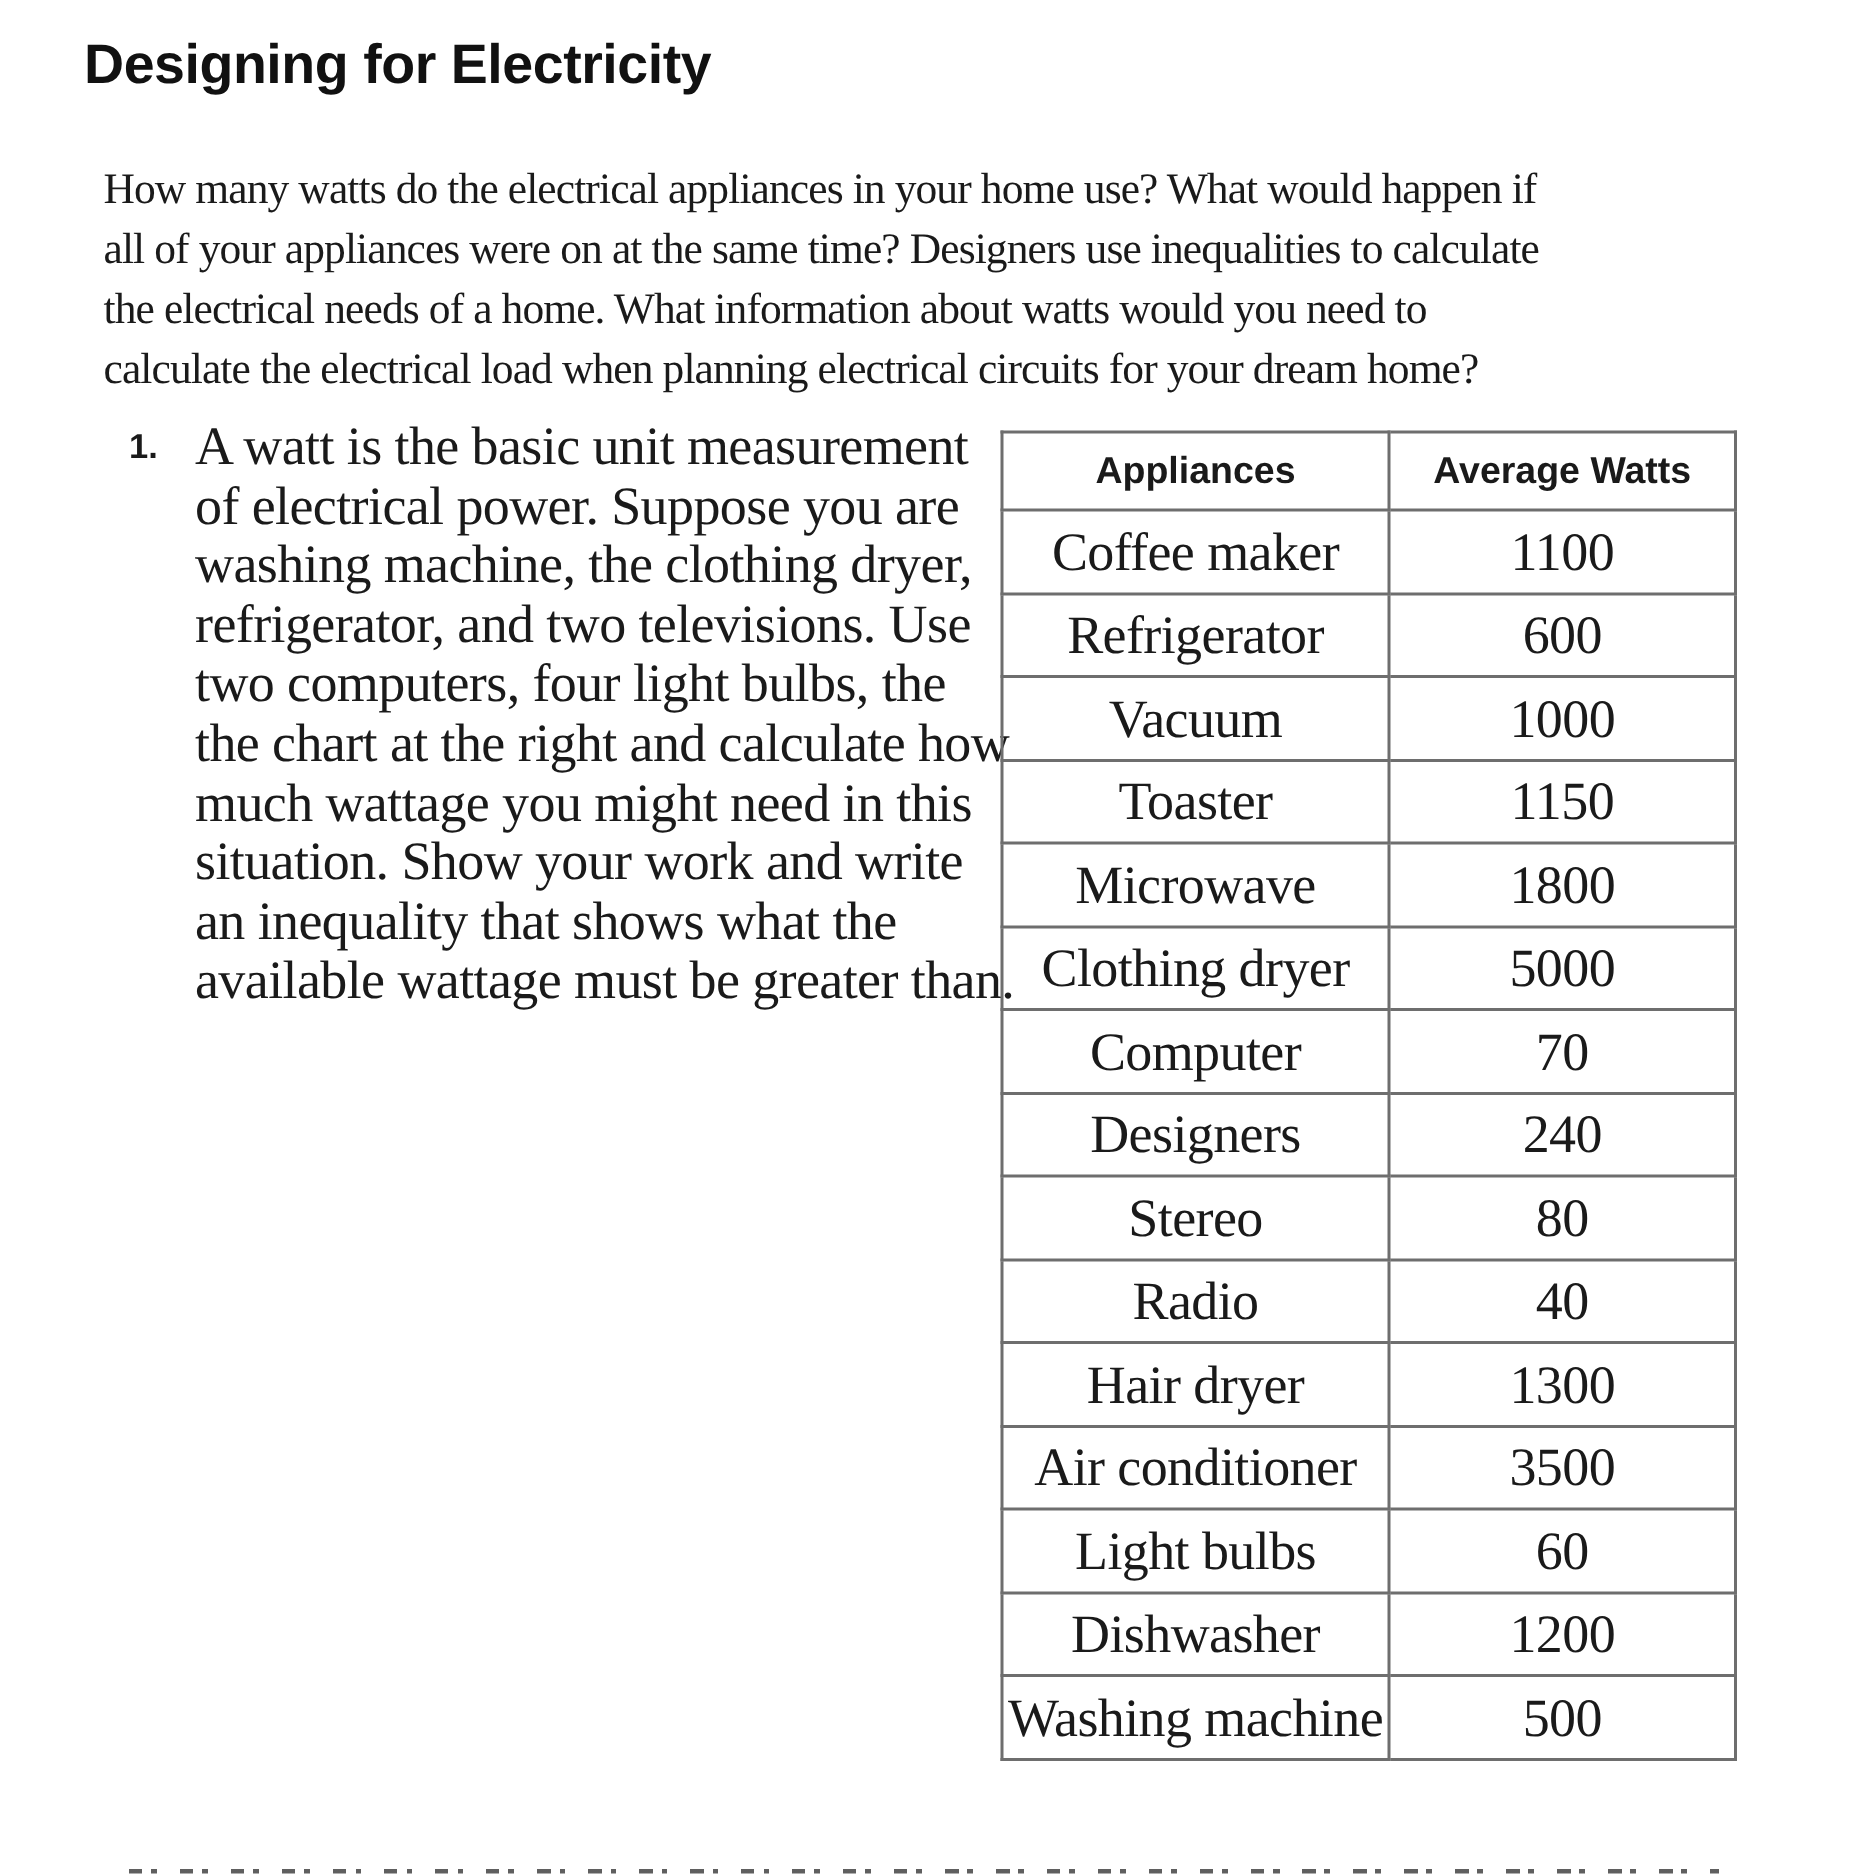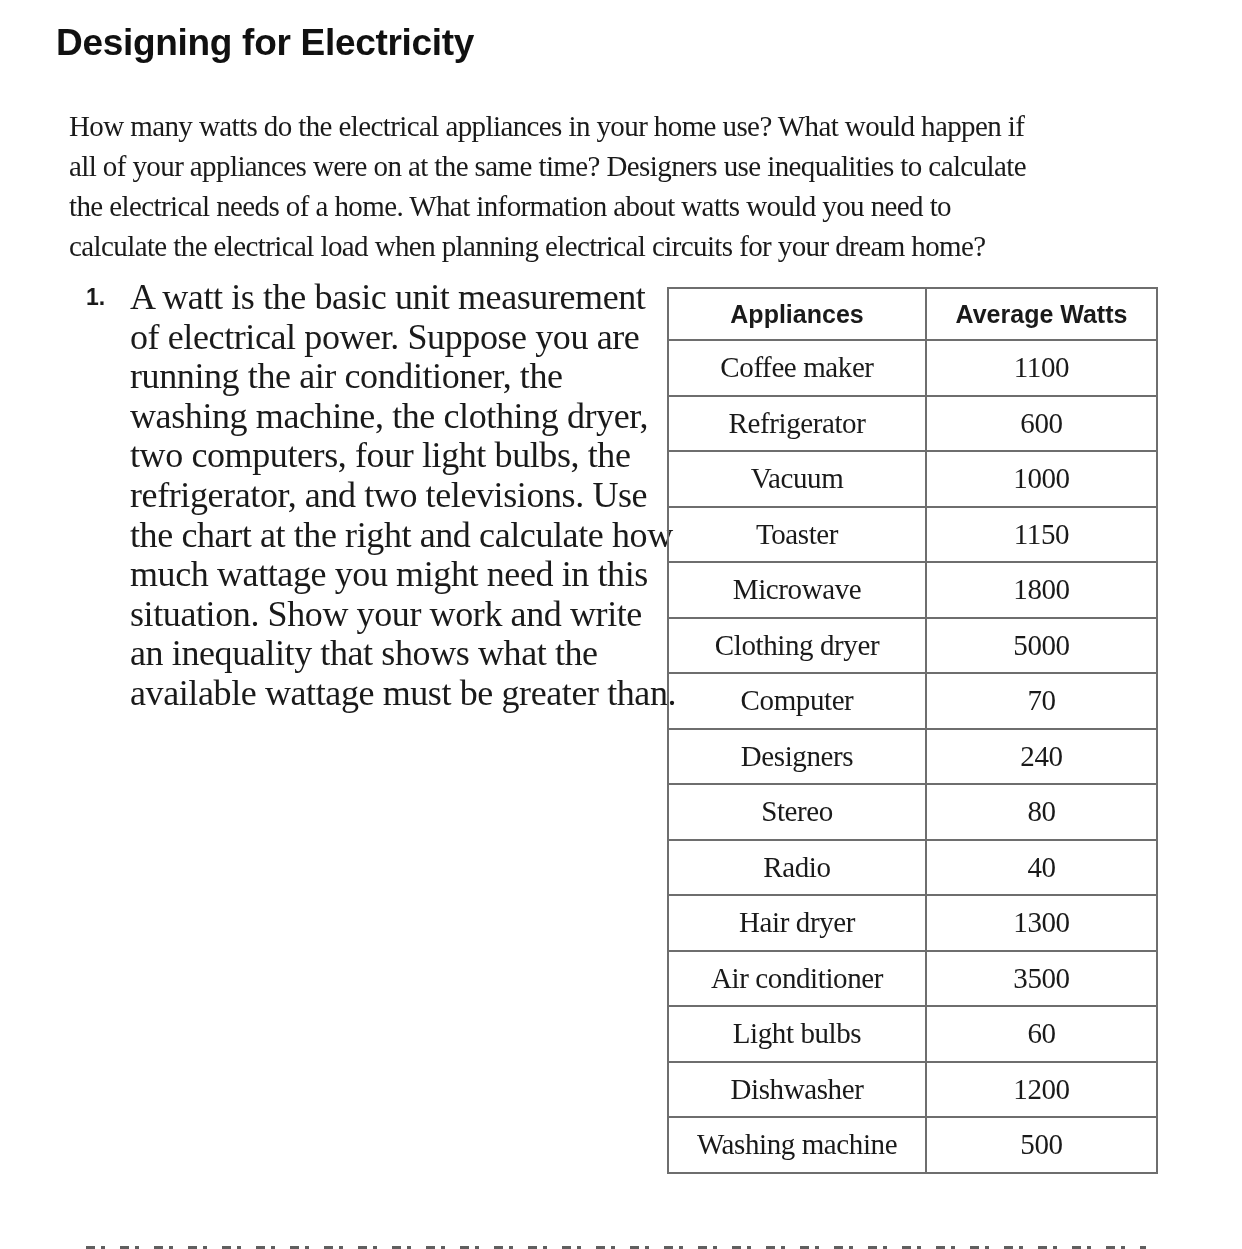--- a/index.html
+++ b/index.html
@@ -78,21 +78,21 @@
       color: #1a1a1a;
     }
     .appliance-table th {
       font-family: "Liberation Sans", sans-serif;
       font-weight: bold;
       font-size: 25px;
       height: 50px;
     }
     .appliance-table td {
       font-family: "Liberation Serif", serif;
-      font-size: 29px;
+      font-size: 36px;
       letter-spacing: -0.4px;
       text-align: center;
     }
     .col-appliance { width: 256px; }
     .col-watts { width: 229px; }
     .next-question-fragment {
       position: absolute;
       left: 86px;
       top: 1239px;
       width: 1060px;
@@ -122,24 +122,23 @@
   <span class="line">all of your appliances were on at the same time? Designers use inequalities to calculate</span>
   <span class="line">the electrical needs of a home. What information about watts would you need to</span>
   <span class="line">calculate the electrical load when planning electrical circuits for your dream home?</span>
 </p>
 
 <div class="question">
   <div class="q-number">1.</div>
   <div class="q-text">
     <span class="line">A watt is the basic unit measurement</span>
     <span class="line">of electrical power. Suppose you are</span>
-    <span class="line">running the air conditioner, the</span>
     <span class="line">washing machine, the clothing dryer,</span>
+    <span class="line">refrigerator, and two televisions. Use</span>
     <span class="line">two computers, four light bulbs, the</span>
-    <span class="line">refrigerator, and two televisions. Use</span>
     <span class="line">the chart at the right and calculate how</span>
     <span class="line">much wattage you might need in this</span>
     <span class="line">situation. Show your work and write</span>
     <span class="line">an inequality that shows what the</span>
     <span class="line">available wattage must be greater than.</span>
   </div>
 </div>
 
 <table class="appliance-table">
   <thead>

